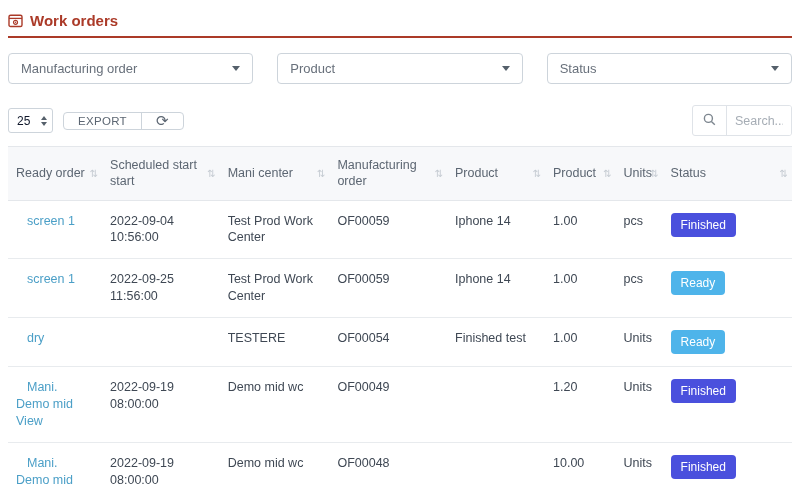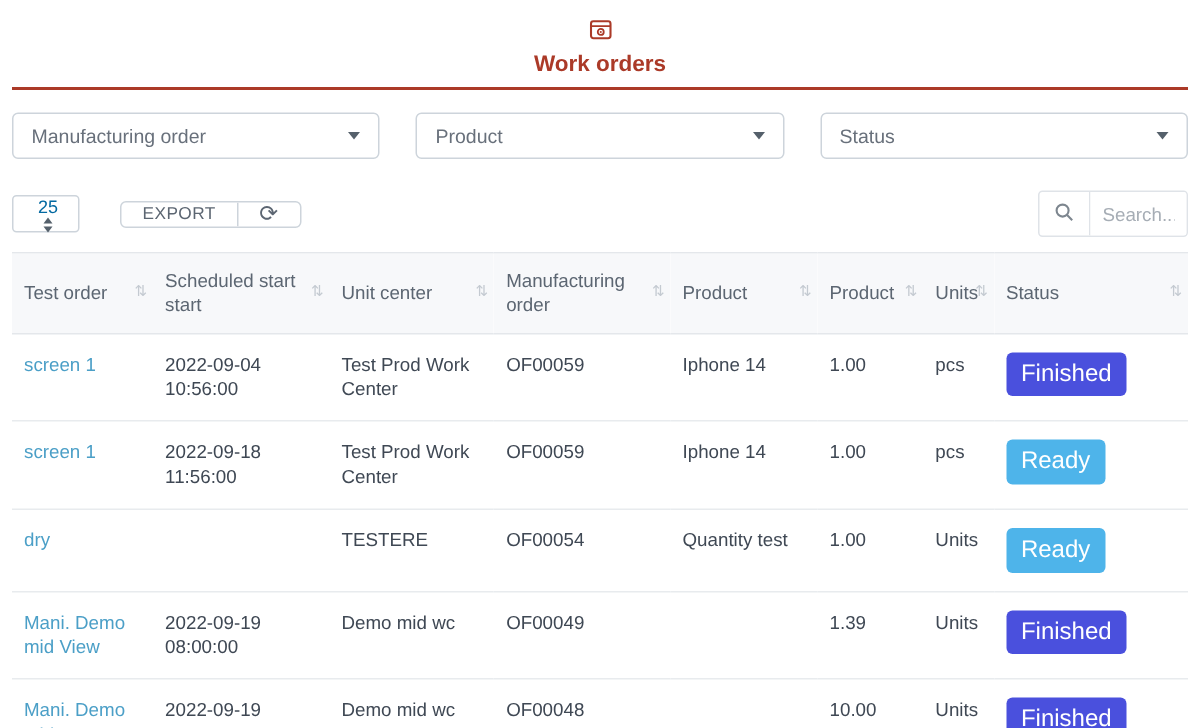--- a/index.html
+++ b/index.html
@@ -9,21 +9,20 @@
     font-family: "Liberation Sans", "DejaVu Sans", sans-serif;
     color: #3f4854;
   }
   .page { padding: 8px 8px 0 8px; }
 
   
   .page-header {
     display: flex; align-items: center; gap: 7px;
     padding: 4px 0 7px 0;
     border-bottom: 2px solid var(--title-color, #ab3a28);
-    flex-direction: column;
   }
   .page-title {
     color: var(--title-color, #ab3a28);
     font-size: 15px; font-weight: bold;
   }
   .title-icon { display: inline-flex; }
 
   
   .filters { display: flex; gap: 24px; margin-top: 15px; }
   .filter-select {
@@ -38,30 +37,30 @@
     border-left: 4px solid transparent; border-right: 4px solid transparent;
     border-top: 5px solid #55606b;
   }
 
   
   .toolbar { display: flex; align-items: center; margin-top: 21px; }
   .page-size {
     height: 25px; width: 45px;
     border: 1px solid #cdd4db; border-radius: 3px;
     display: flex; align-items: center; justify-content: space-between;
-    padding: 0 5px 0 8px; font-size: 12px; color: #0369a1;
-    background: #fff; cursor: pointer; flex-direction: column;
+    padding: 0 5px 0 8px; font-size: 12px; color: #0f172a;
+    background: #fff; cursor: pointer;
   }
   .spinner { display: flex; flex-direction: column; gap: 2px; }
   .spinner i { width: 0; height: 0; border-left: 3.5px solid transparent; border-right: 3.5px solid transparent; }
   .spinner .up { border-bottom: 4px solid #55606b; }
   .spinner .down { border-top: 4px solid #55606b; }
 
   .btn-group {
-    display: flex; margin-left: 27px;
+    display: flex; margin-left: 10px;
     border: 1px solid #cdd4db; border-radius: 4px; overflow: hidden;
     height: 18px; background: #fff;
   }
   .btn {
     background: none; border: none; cursor: pointer;
     color: #5c6672; font-size: 11.5px; letter-spacing: .3px;
     padding: 0 14px; display: flex; align-items: center;
     font-family: inherit;
   }
   .btn + .btn { border-left: 1px solid #cdd4db; }
@@ -95,23 +94,23 @@
   }
   .sort-icon {
     position: absolute; right: 4px; top: 50%; transform: translateY(-50%);
     color: #c4cad1; font-size: 10px;
   }
   .grid tbody td {
     border-bottom: 1px solid #e8ebee;
     padding: 12px 8px; font-size: 12.5px; line-height: 1.35;
     vertical-align: top; color: #3f4854;
   }
-  .work-order-link { color: var(--link-color, #4b9fc7); cursor: pointer; text-decoration: none; }
+  .work-order-link { color: var(--link-color, #4b9fc7); cursor: pointer; text-decoration: none; margin-left: 11px; }
   .status-badge {
-    display: inline-block; color: #fff; font-size: 16px;
+    display: inline-block; color: #fff; font-size: 12px;
     padding: 4px 10px; border-radius: 4px; cursor: pointer;
   }
 </style>
 </head>
 <body style="--title-color: #ab3a28; --link-color: #4b9fc7;">
 
 <div class="page">
 
   <div class="page-header">
     <span class="title-icon">
@@ -173,68 +172,68 @@
         <col style="width:15%">
         <col style="width:14%">
         <col style="width:15%">
       <col style="width:12.5%">
         <col style="width:9%">
         <col style="width:6%">
         <col>
     </colgroup>
     <thead>
       <tr>
-        <th><span>Test order</span><span class="sort-icon">⇅</span></th>
+        <th><span>Ready order</span><span class="sort-icon">⇅</span></th>
         <th><span>Scheduled start start</span><span class="sort-icon">⇅</span></th>
-        <th><span>Unit center</span><span class="sort-icon">⇅</span></th>
+        <th><span>Mani center</span><span class="sort-icon">⇅</span></th>
         <th><span>Manufacturing order</span><span class="sort-icon">⇅</span></th>
         <th><span>Product</span><span class="sort-icon">⇅</span></th>
         <th><span>Product</span><span class="sort-icon">⇅</span></th>
         <th><span>Units</span><span class="sort-icon">⇅</span></th>
         <th><span>Status</span><span class="sort-icon">⇅</span></th>
       </tr>
     </thead>
     <tbody>
         <tr>
           <td><a class="work-order-link">screen 1</a></td>
           <td>2022-09-04 10:56:00</td>
           <td>Test Prod Work Center</td>
           <td>OF00059</td>
           <td>Iphone 14</td>
           <td>1.00</td>
           <td>pcs</td>
           <td><span class="status-badge" style="background: rgb(74, 80, 221);">Finished</span></td>
         </tr>
         <tr>
           <td><a class="work-order-link">screen 1</a></td>
-          <td>2022-09-18 11:56:00</td>
+          <td>2022-09-25 11:56:00</td>
           <td>Test Prod Work Center</td>
           <td>OF00059</td>
           <td>Iphone 14</td>
           <td>1.00</td>
           <td>pcs</td>
           <td><span class="status-badge" style="background: rgb(78, 180, 234);">Ready</span></td>
         </tr>
         <tr>
           <td><a class="work-order-link">dry</a></td>
           <td></td>
           <td>TESTERE</td>
           <td>OF00054</td>
-          <td>Quantity test</td>
+          <td>Finished test</td>
           <td>1.00</td>
           <td>Units</td>
           <td><span class="status-badge" style="background: rgb(78, 180, 234);">Ready</span></td>
         </tr>
         <tr>
           <td><a class="work-order-link">Mani. Demo mid View</a></td>
           <td>2022-09-19 08:00:00</td>
           <td>Demo mid wc</td>
           <td>OF00049</td>
           <td></td>
-          <td>1.39</td>
+          <td>1.20</td>
           <td>Units</td>
           <td><span class="status-badge" style="background: rgb(74, 80, 221);">Finished</span></td>
         </tr>
         <tr>
           <td><a class="work-order-link">Mani. Demo mid</a></td>
           <td>2022-09-19 08:00:00</td>
           <td>Demo mid wc</td>
           <td>OF00048</td>
           <td></td>
           <td>10.00</td>

